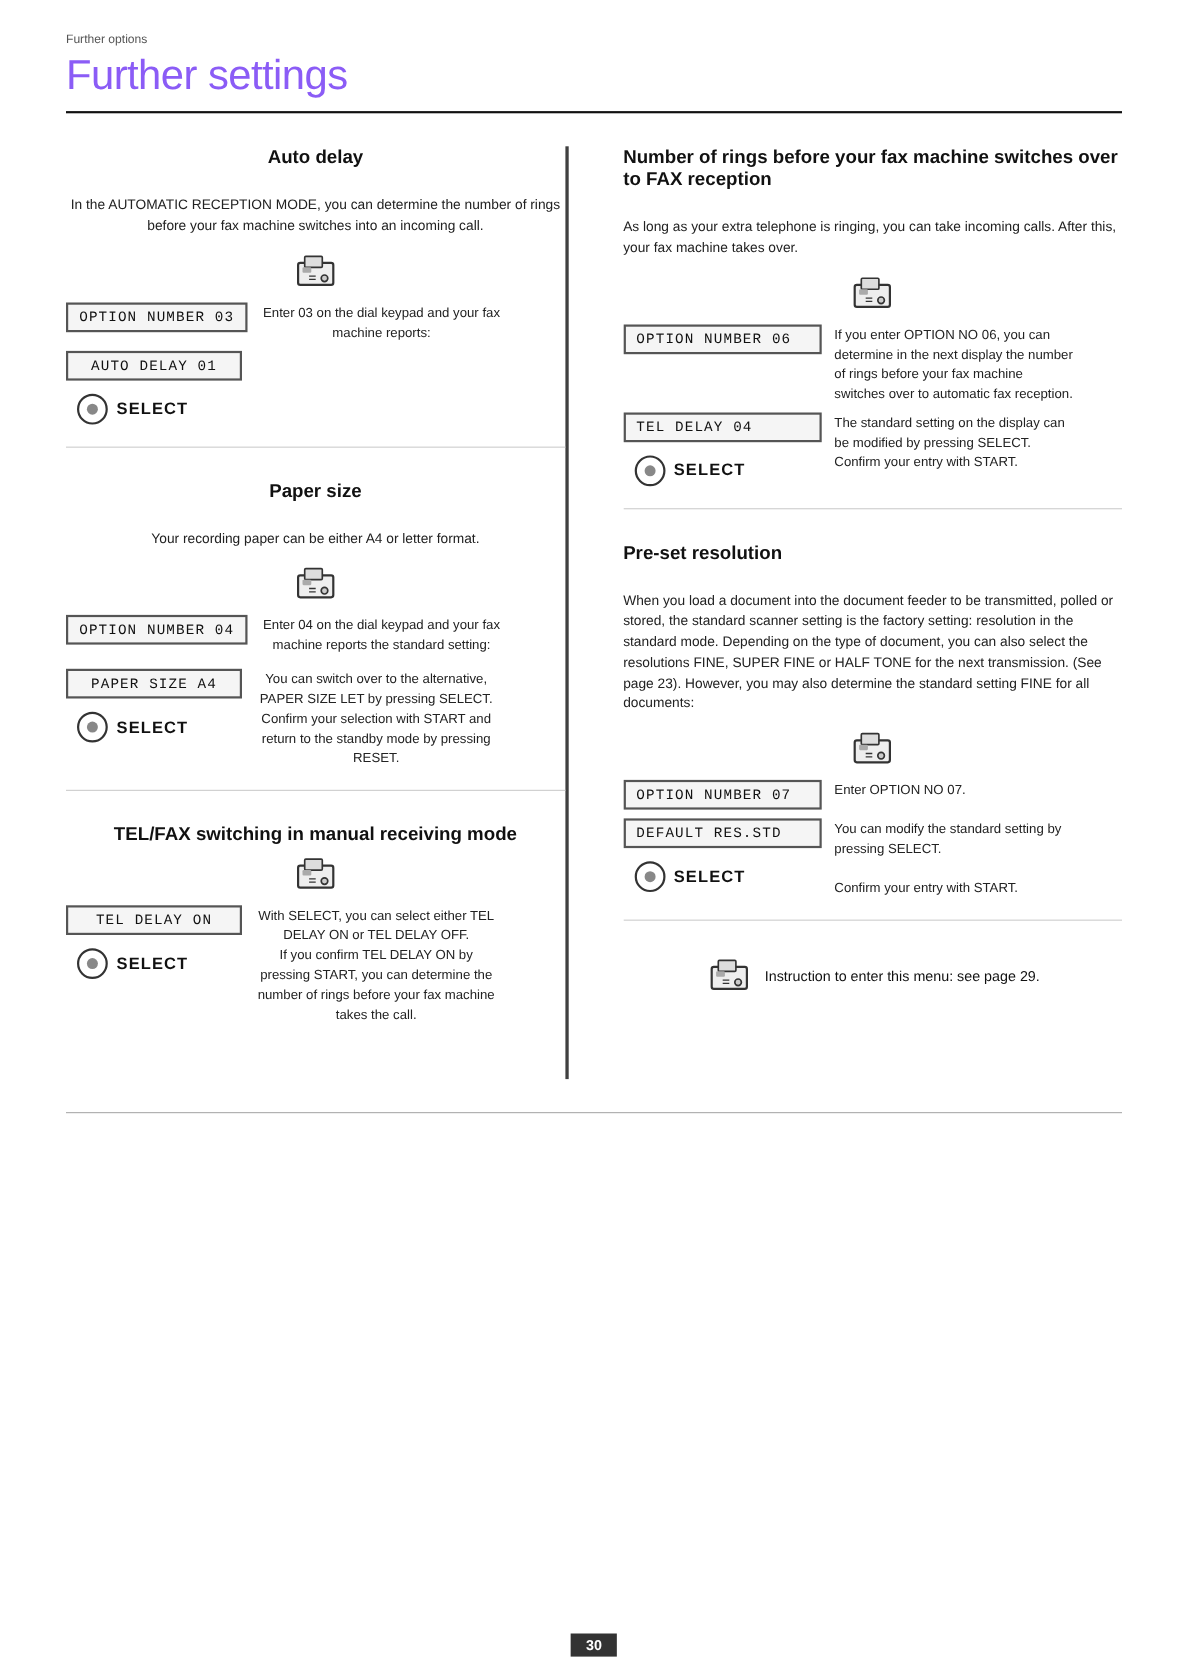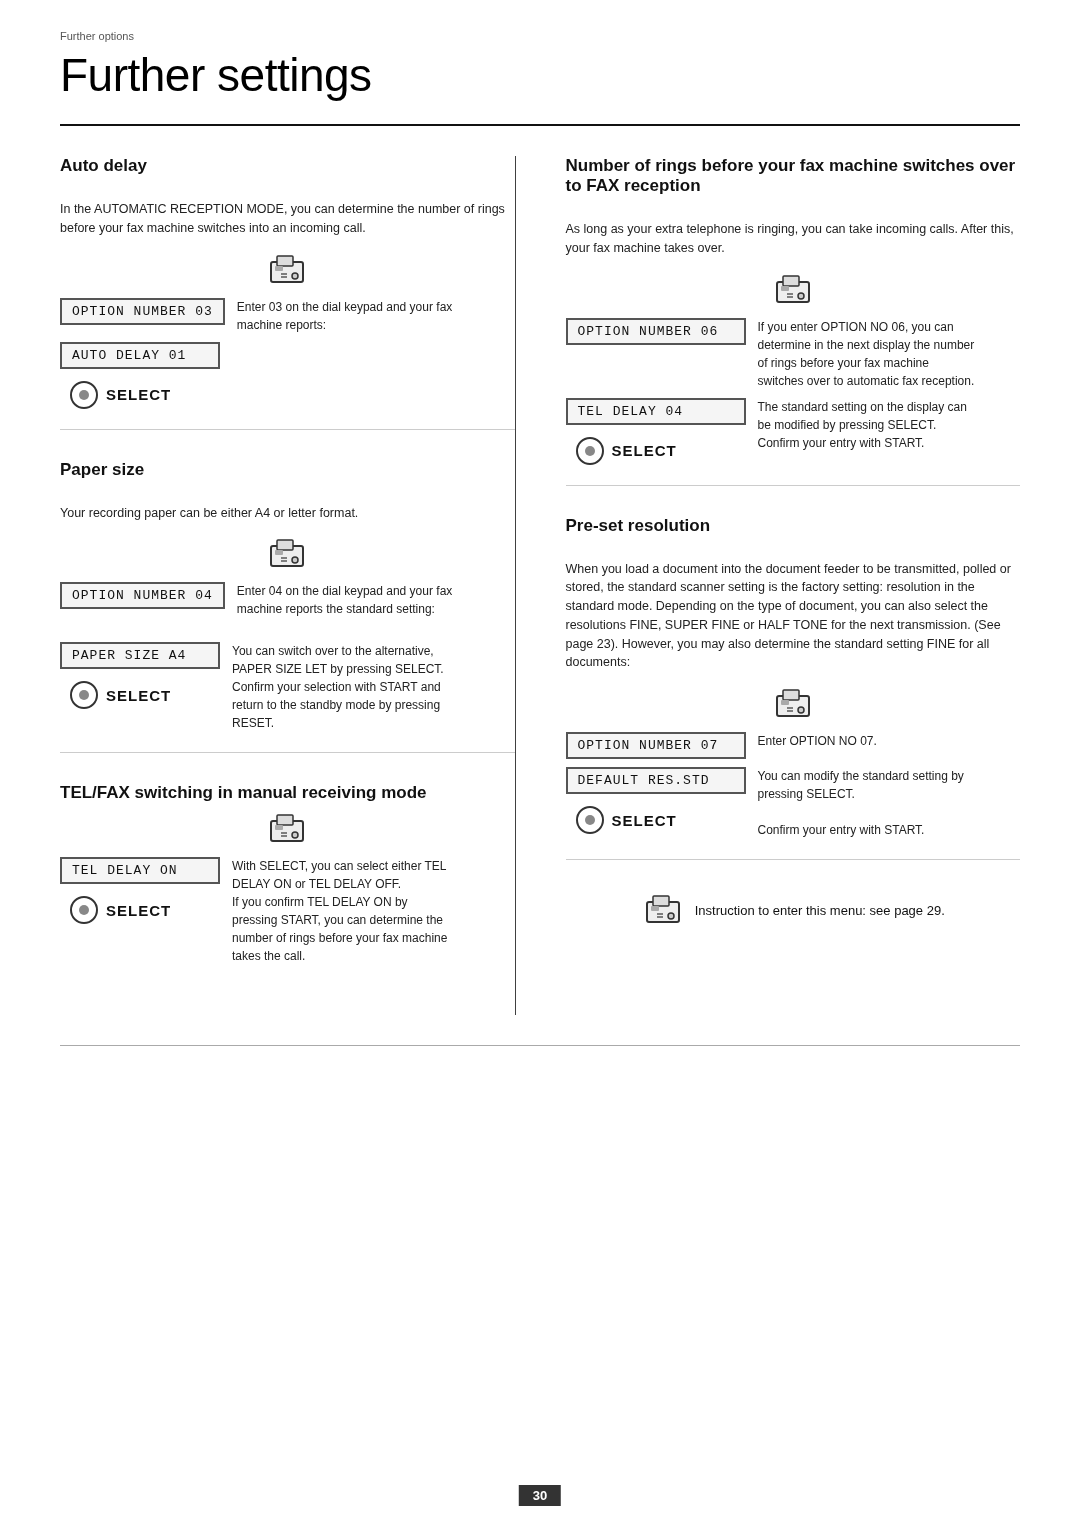--- a/index.html
+++ b/index.html
@@ -18,35 +18,36 @@
       background: #fff;
       padding: 30px 60px 60px 60px;
       position: relative;
     }
     .breadcrumb {
       font-size: 11px;
       color: #555;
       margin-bottom: 6px;
     }
     .page-title {
-      font-size: 46px;
+      font-size: 38px;
       font-weight: normal;
-      color: #000000;
+      color: #8b5cf6;
       border-bottom: 2px solid #111;
-      padding-bottom: 22px;
+      padding-bottom: 10px;
       margin-bottom: 30px;
       letter-spacing: -0.5px;
     }
     .two-col {
       display: flex;
       gap: 40px;
     }
     .col-left {
       flex: 1;
-      border-right: 1px solid #404040;
+      border-right: 3px solid #404040;
+      text-align: center;
     }
     .col-right {
       flex: 1;
       padding-left: 10px;
     }
     .section {
       margin-bottom: 30px;
       padding-bottom: 20px;
       border-bottom: 1px solid #ccc;
     }
@@ -222,21 +223,21 @@
           </div>
         </div>
 
         <div class="display-and-desc">
           <div class="displays-col">
             <div class="lcd-box">OPTION NUMBER 04</div>
           </div>
           <div class="step-desc">Enter 04 on the dial keypad and your fax machine reports the standard setting:</div>
         </div>
 
-        <div style="margin-top:24px;" class="display-and-desc">
+        <div style="margin-top:13px;" class="display-and-desc">
           <div class="displays-col">
             <div class="lcd-box">PAPER SIZE A4</div>
             <div class="select-btn">
               <div class="select-circle"></div>
               <span class="select-label">SELECT</span>
             </div>
           </div>
           <div class="step-desc" style="white-space:pre-line;">You can switch over to the alternative, PAPER SIZE LET by pressing SELECT.
 Confirm your selection with START and return to the standby mode by pressing RESET.</div>
         </div>

